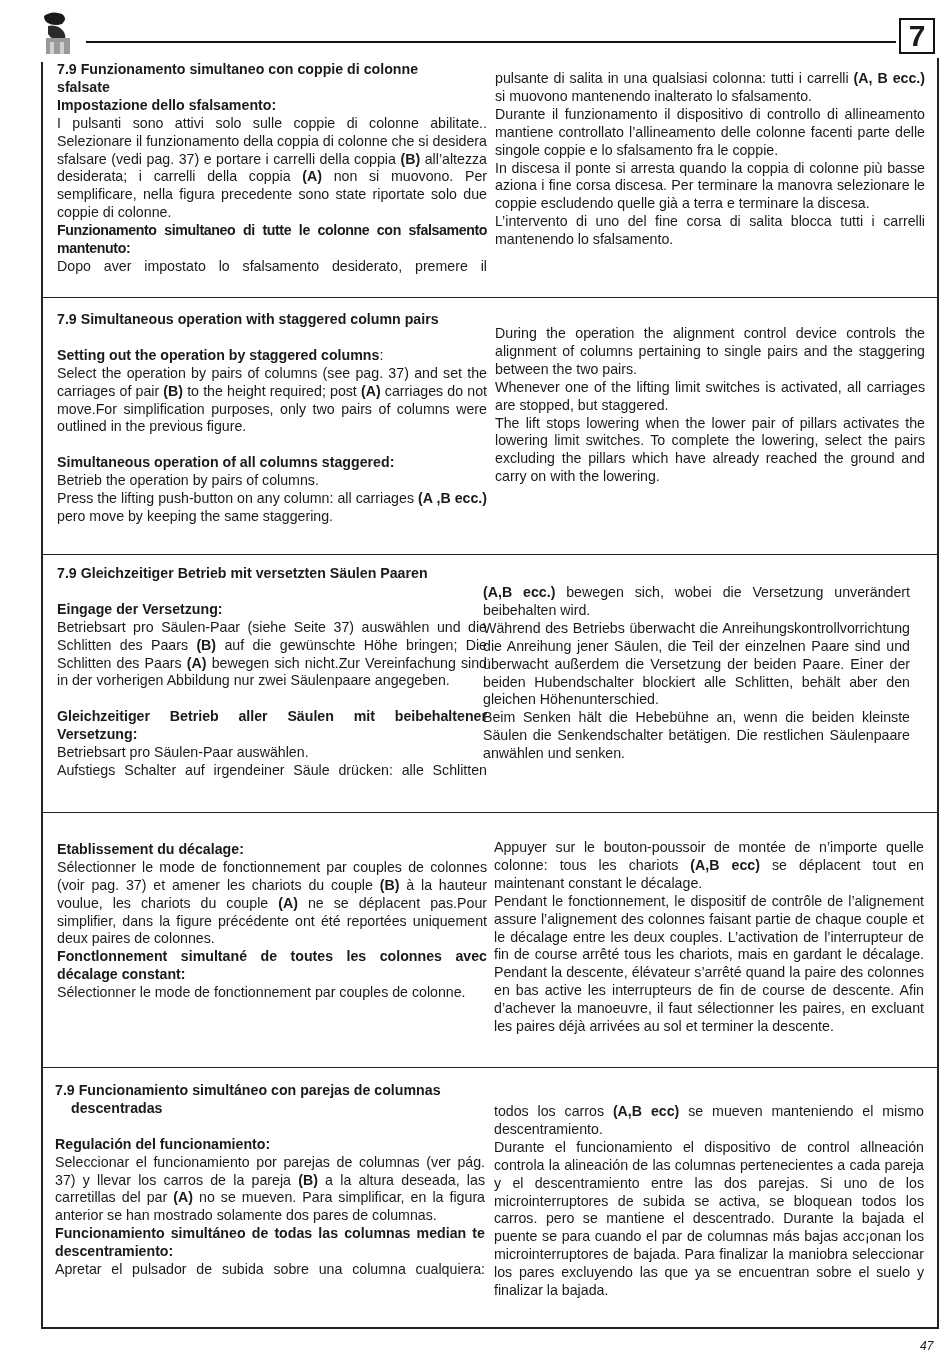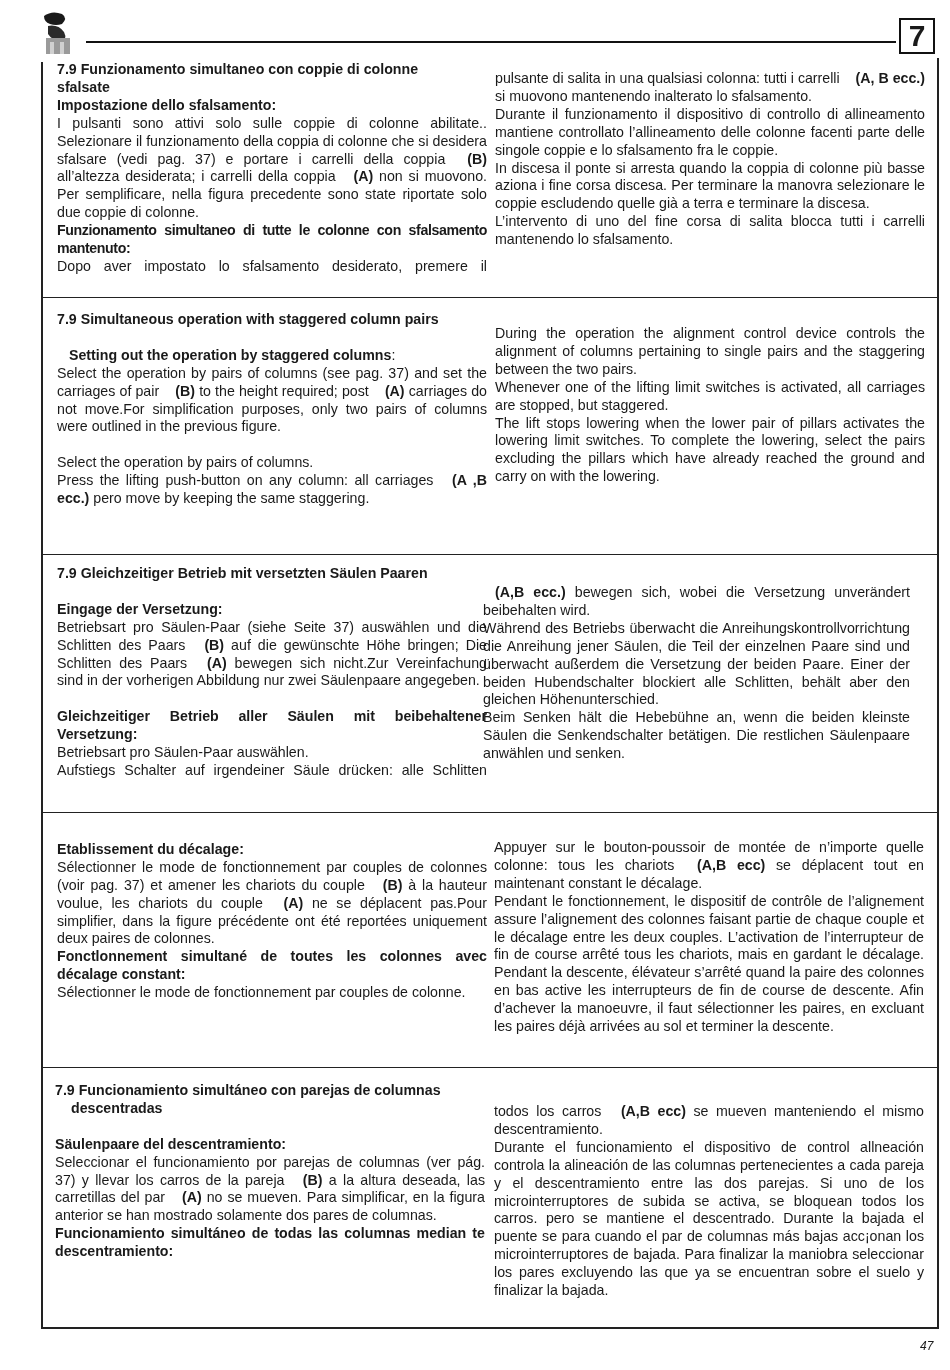--- a/index.html
+++ b/index.html
@@ -12,21 +12,21 @@
                  justify-content:center; font-weight:bold; font-size:30px; line-height:1; }
   .frame-left { position:absolute; left:41px; top:62px; width:2px; height:1267px; background:#222; }
   .frame-right { position:absolute; left:937px; top:58px; width:2px; height:1271px; background:#222; }
   .frame-bottom { position:absolute; left:41px; top:1327px; width:898px; height:2px; background:#222; }
   .divider { position:absolute; left:41px; width:896px; height:1px; background:#222; }
   .section { position:absolute; left:41px; width:896px; }
   .col { position:absolute; font-size:14.2px; line-height:17.9px; text-align:justify; }
   .col-left { left:16px; width:430px; }
   .col-right { left:454px; width:430px; }
   .col p { margin:0; }
-  .b { font-weight:bold;margin-left:12px; }
+  .b { font-weight:bold; }
   .gap { height:17.9px; }
   .page-number { position:absolute; left:920px; top:1339px; font-size:12px;font-style:italic; }
   .indent { padding-left:16px; display:block; }
 </style>
 </head>
 <body>
 
 <div class="logo">
   <svg width="40" height="48" viewBox="0 0 40 48">
     <path d="M6 6 Q14 0 24 4 Q30 8 24 14 Q18 16 12 14 Q6 12 6 6 Z" fill="#1a1a1a"></path>
@@ -63,21 +63,22 @@
   </div>
 </div>
 
 <div class="section" style="top:311px">
   <div class="col col-left" style="top:0">
     <p class="b">7.9 Simultaneous operation with staggered column pairs</p>
     <div class="gap"></div>
     <p><span class="b">Setting out the operation by staggered columns</span><span>:</span></p>
     <p><span>Select the operation by pairs of columns (see pag. 37) and set the carriages of pair </span><span class="b">(B)</span><span> to the height required; post </span><span class="b">(A)</span><span> carriages do not move.For simplification purposes, only two pairs of columns were outlined in the previous figure.</span></p>
     <div class="gap"></div>
-    <p>Select the operation by pairs of columns.</p>
+    <p class="b">Simultaneous operation of all columns staggered:</p>
+    <p>Betrieb the operation by pairs of columns.</p>
     <p><span>Press the lifting push-button on any column: all carriages </span><span class="b">(A ,B ecc.)</span><span> pero move by keeping the same staggering.</span></p>
   </div>
   <div class="col col-right" style="top:14px">
     <p>During the operation the alignment control device controls the alignment of columns pertaining to single pairs and the staggering between the two pairs.</p>
     <p>Whenever one of the lifting limit switches is activated, all carriages are stopped, but staggered.</p>
     <p>The lift stops lowering when the lower pair of pillars activates the lowering limit switches. To complete the lowering, select the pairs excluding the pillars which have already reached the ground and carry on with the lowering.</p>
   </div>
 </div>
 
 <div class="section" style="top:565px">
@@ -109,23 +110,24 @@
   <div class="col col-right" style="top:16px;left:453px">
     <p><span>Appuyer sur le bouton-poussoir de montée de n’importe quelle colonne: tous les chariots </span><span class="b">(A,B ecc)</span><span> se déplacent tout en maintenant constant le décalage.</span></p>
     <p>Pendant le fonctionnement, le dispositif de contrôle de l’alignement assure l’alignement des colonnes faisant partie de chaque couple et le décalage entre les deux couples. L’activation de l’interrupteur de fin de course arrêté tous les chariots, mais en gardant le décalage. Pendant la descente, élévateur s’arrêté quand la paire des colonnes en bas active les interrupteurs de fin de course de descente. Afin d’achever la manoeuvre, il faut sélectionner les paires, en excluant les paires déjà arrivées au sol et terminer la descente.</p>
   </div>
 </div>
 
 <div class="section" style="top:1082px">
   <div class="col col-left" style="top:0;left:14px">
     <p class="b"><span>7.9 Funcionamiento simultáneo con parejas de columnas</span><span class="indent">descentradas</span></p>
     <div class="gap"></div>
-    <p class="b">Säulenpaare del descentramiento:</p>
+    <p class="b">Regulación del funcionamiento:</p>
     <p><span>Seleccionar el funcionamiento por parejas de columnas (ver pág. 37) y llevar los carros de la pareja </span><span class="b">(B)</span><span> a la altura deseada, las carretillas del par </span><span class="b">(A)</span><span> no se mueven. Para simplificar, en la figura anterior se han mostrado solamente dos pares de columnas.</span></p>
     <p class="b">Funcionamiento simultáneo de todas las columnas median te descentramiento:</p>
+    <p style="text-align-last:justify">Apretar el pulsador de subida sobre una columna cualquiera:</p>
   </div>
   <div class="col col-right" style="top:21px;left:453px">
     <p><span>todos los carros </span><span class="b">(A,B ecc)</span><span> se mueven manteniendo el mismo descentramiento.</span></p>
     <p>Durante el funcionamiento el dispositivo de control allneación controla la alineación de las columnas pertenecientes a cada pareja y el descentramiento entre las dos parejas. Si uno de los microinterruptores de subida se activa, se bloquean todos los carros. pero se mantiene el descentrado. Durante la bajada el puente se para cuando el par de columnas más bajas acc¡onan los microinterruptores de bajada. Para finalizar la maniobra seleccionar los pares excluyendo las que ya se encuentran sobre el suelo y finalizar la bajada.</p>
   </div>
 </div>
 
 <div class="page-number">47</div>
 
 </body></html>

